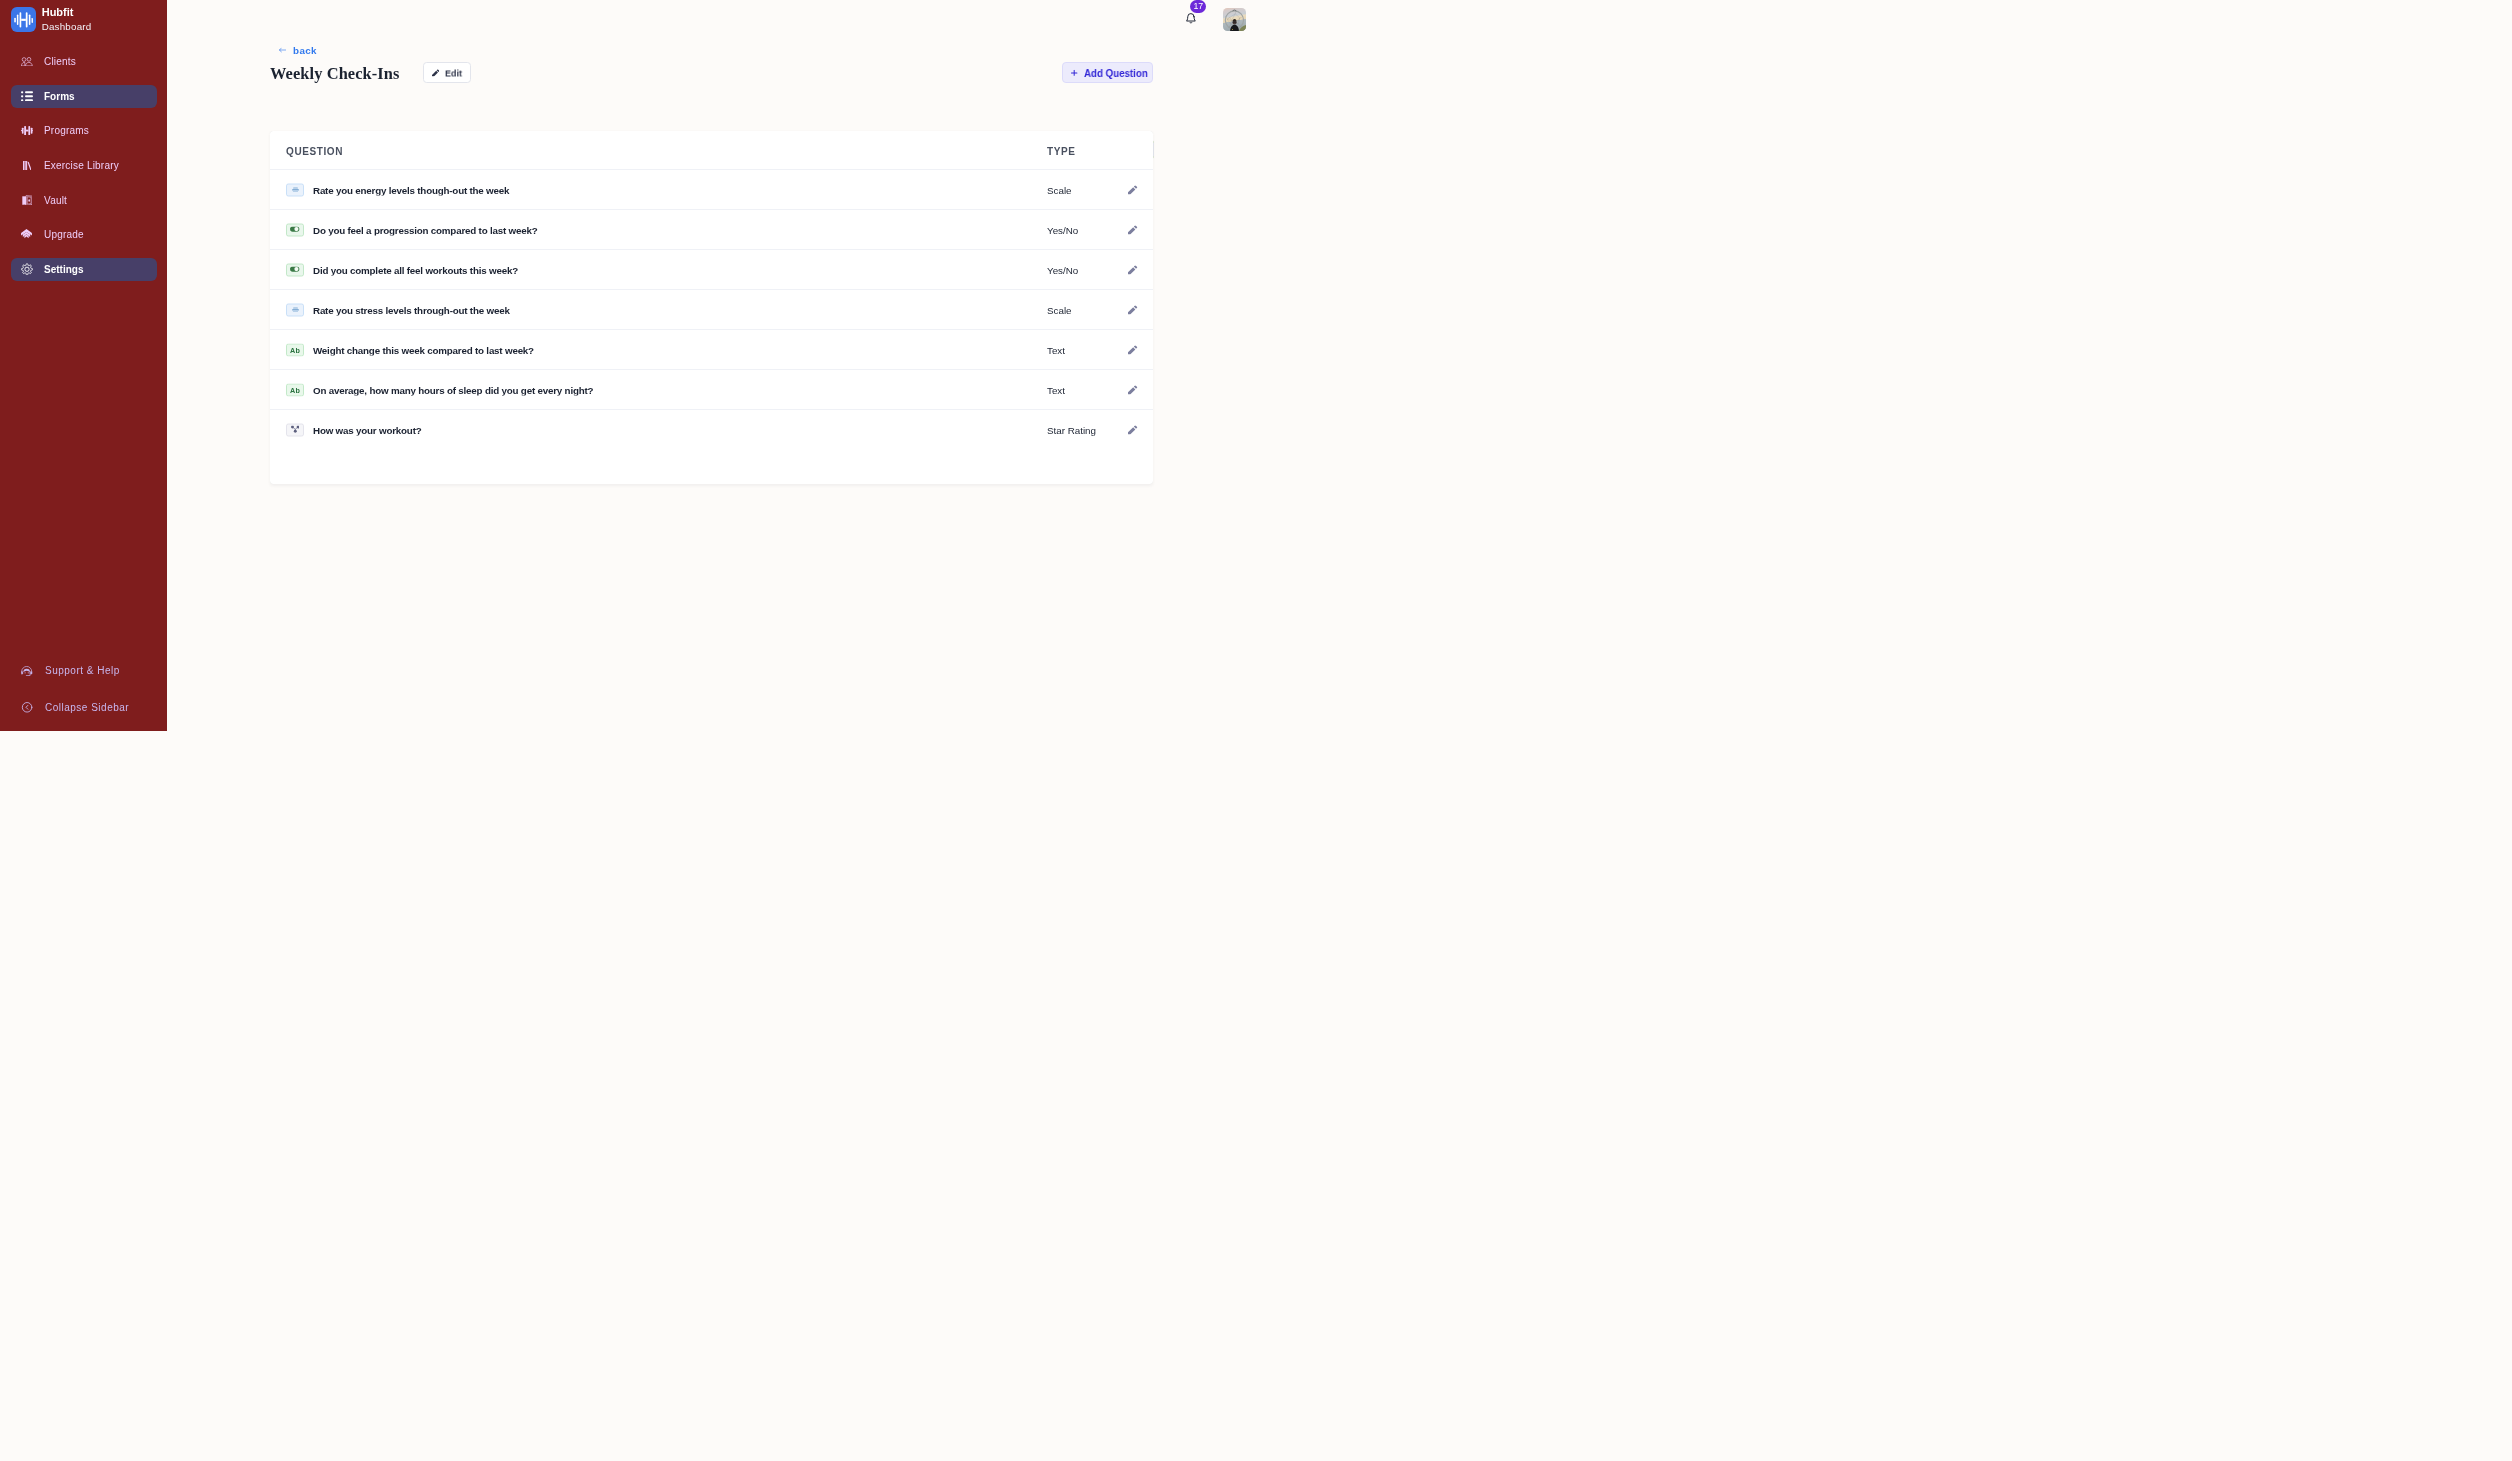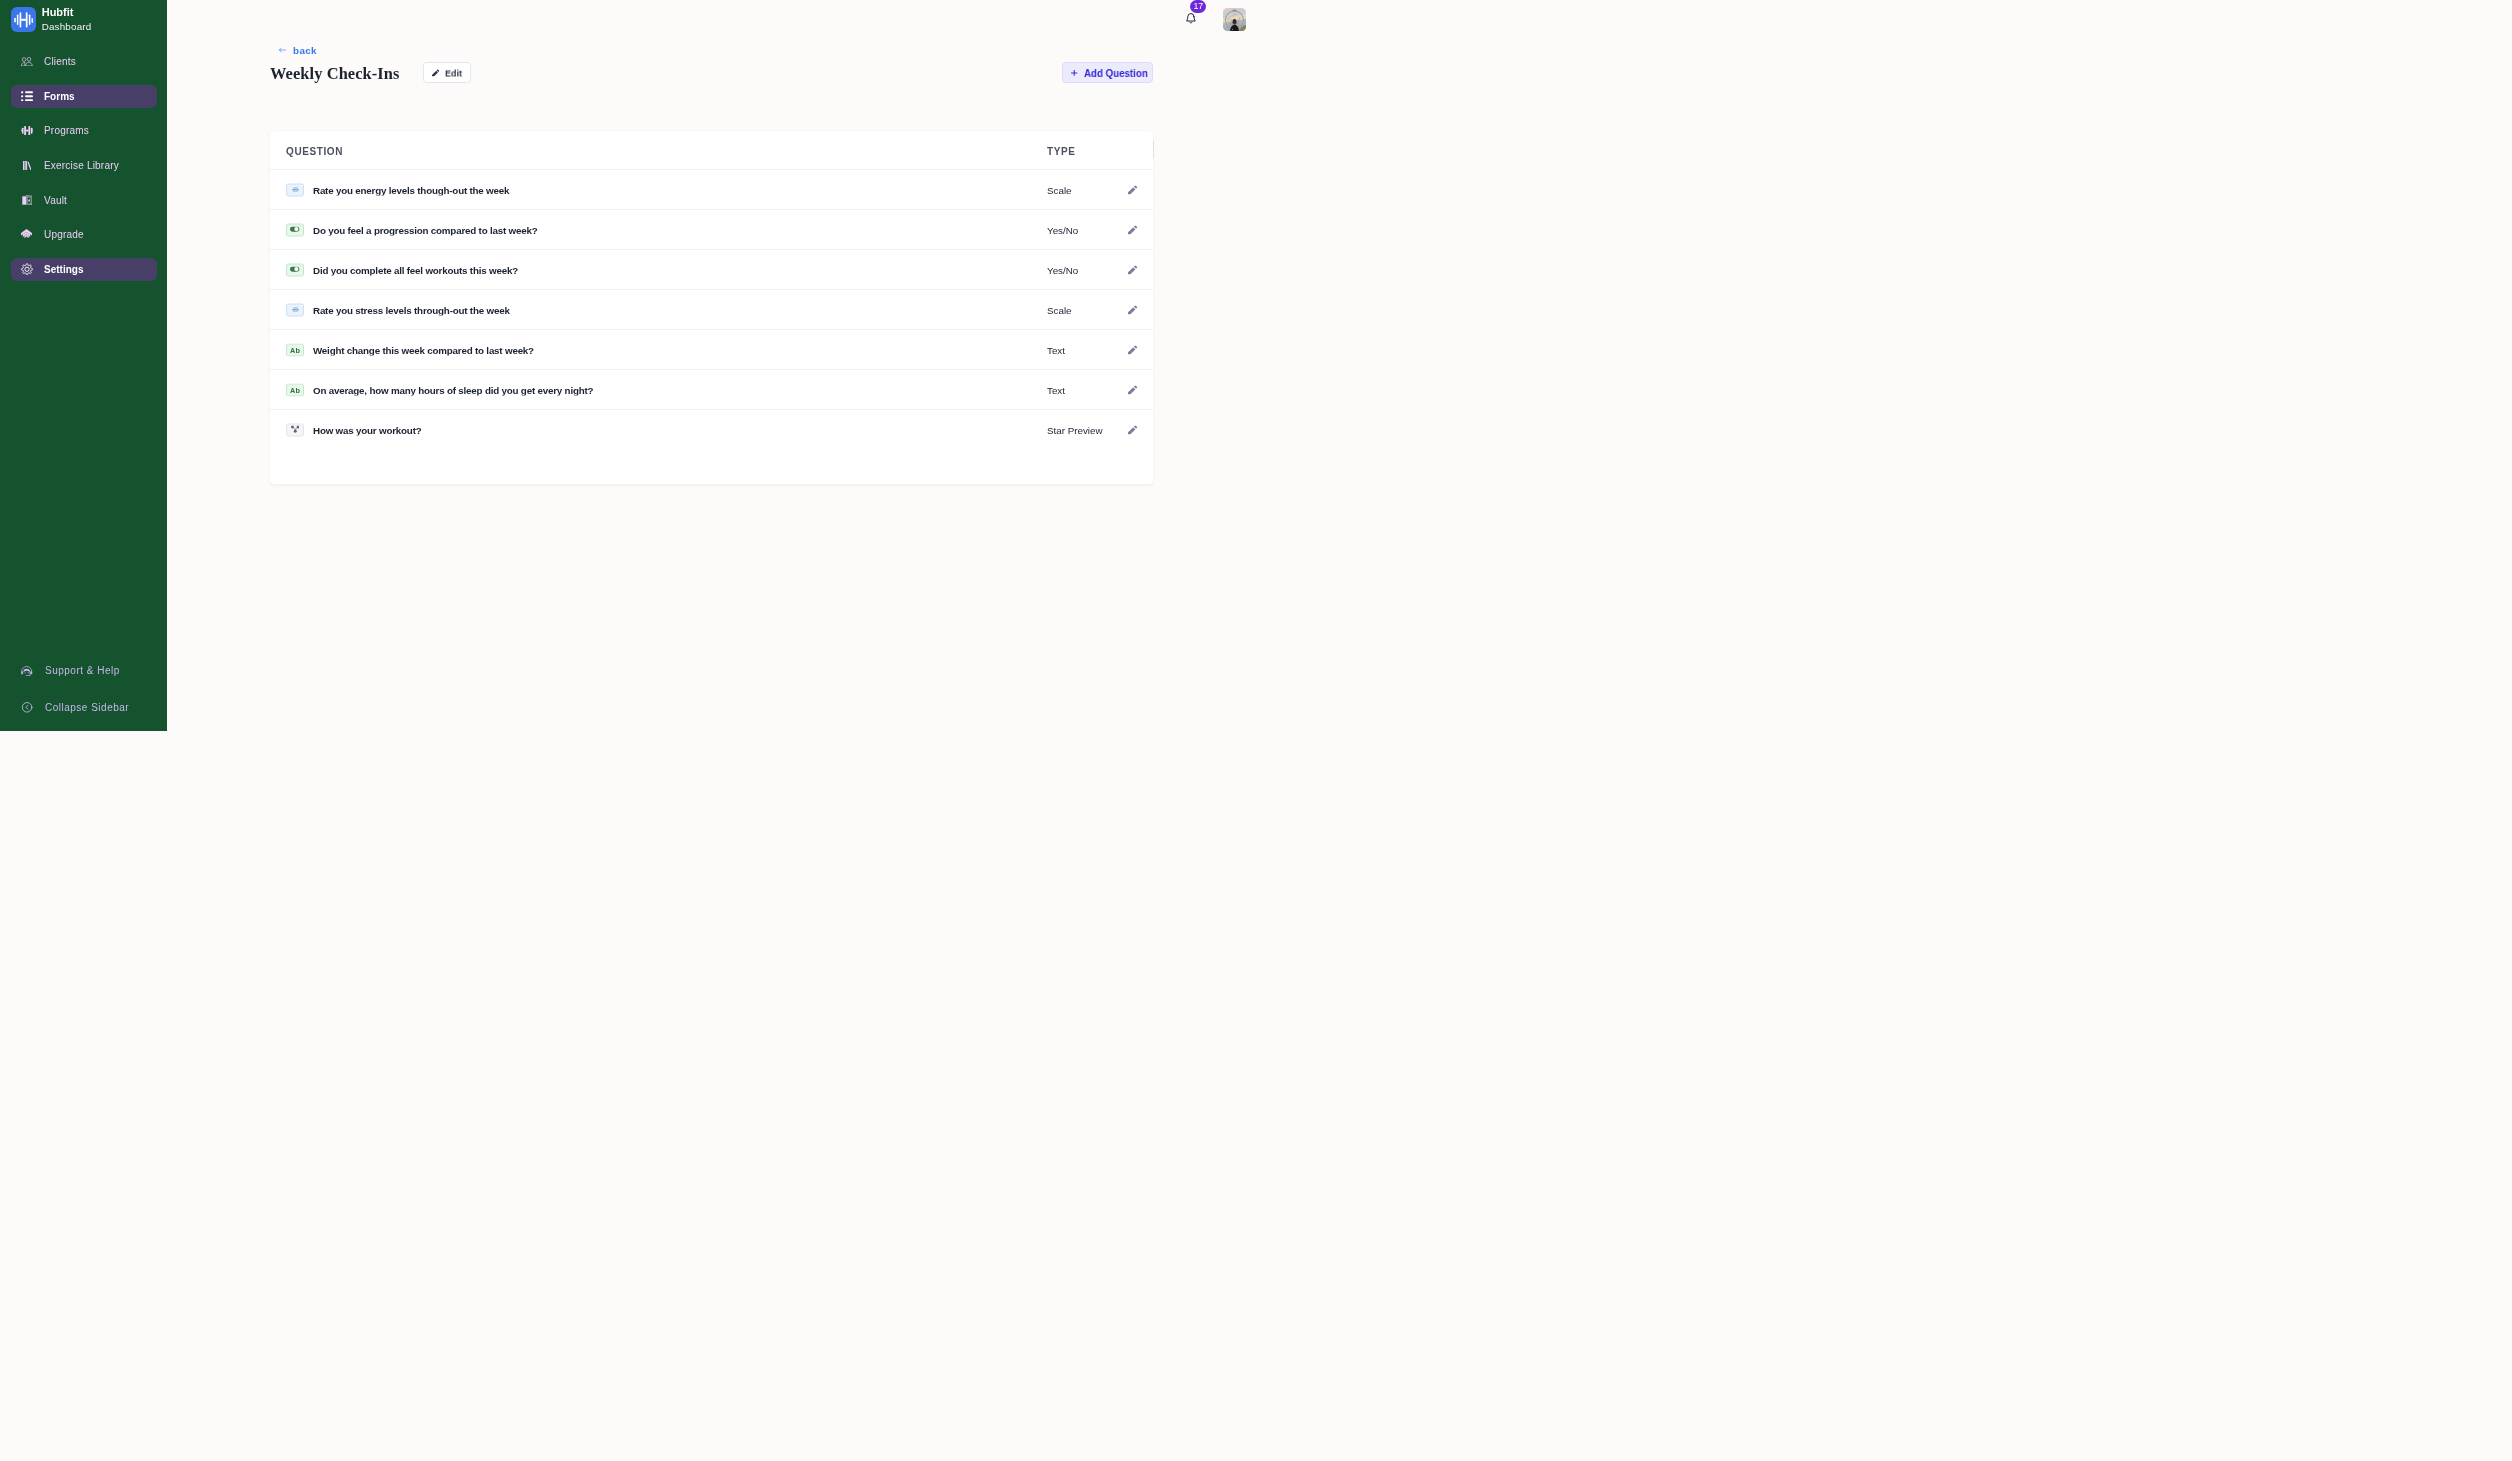--- a/index.html
+++ b/index.html
@@ -11,21 +11,21 @@
     overflow: hidden;
   }
   body * { -webkit-font-smoothing: antialiased; }
   .lbl, .addtext, .qtext, .page-title { will-change: transform; }
   svg { display: block; }
   .app { display: flex; width: 1256px; height: 731px; position: relative; }
 
   
   .sidebar {
     width: 167px; height: 731px; flex: 0 0 167px;
-    background: #14532d;
+    background: #7f1d1d;
     position: relative;
     padding-left: 45px;
   }
   .brand { position:absolute; left: 10.7px; top: 6px; display: flex; align-items: center; gap: 6px; }
   .brand-logo {
     width: 25px; height: 25.5px; border-radius: 5.9px; background: #3B76E8;
     display: flex; align-items: center; justify-content: center; flex: 0 0 25px;
   }
   .brand-text { display:flex; flex-direction: column; }
   .brand-title { color:#ffffff; font-size: 11px; font-weight: 700; letter-spacing: 0px; line-height: 13.7px; }
@@ -457,21 +457,21 @@
               <span style="background:#F5F5F8;border:0.7px solid #E4E4EC;width:18px;height:13px;border-radius:2.3px;display:flex;align-items:center;justify-content:center">
                 <svg width="8.6" height="7.3" viewBox="0 0 26.2 22.1" fill="none" stroke="#5D607E" stroke-width="1.9" stroke-linecap="round">
                   <path d="M4.5 4.5 13.1 11.4 21.7 4.5M13.1 11.4v6.2"></path>
                   <circle cx="4.5" cy="4.5" r="4.5" fill="#5D607E" stroke="none"></circle>
                   <circle cx="21.7" cy="4.5" r="4.5" fill="#5D607E" stroke="none"></circle>
                   <circle cx="13.1" cy="17.6" r="4.5" fill="#5D607E" stroke="none"></circle>
                 </svg>
               </span>
             </span>
             <span class="qtext">How was your workout?</span>
-            <span class="tcell">Star Preview</span>
+            <span class="tcell">Star Rating</span>
             <span class="rowedit">
               <svg width="9.3" height="9.2" viewBox="0 0 28.3 28.1" fill="#7C7F9E">
                 <path d="M0 21.3V28.1h6.5L22.3 12.2 15.8 5.7 0 21.3z"></path>
                 <path d="M27.6 7.1a1.7 1.7 0 0 0 0-2.5L23.5.5a1.7 1.7 0 0 0-2.5 0l-3.2 3.2 6.6 6.6 3.2-3.2z"></path>
               </svg>
             </span>
           </div>
         </div>
     </section>
   </main>

